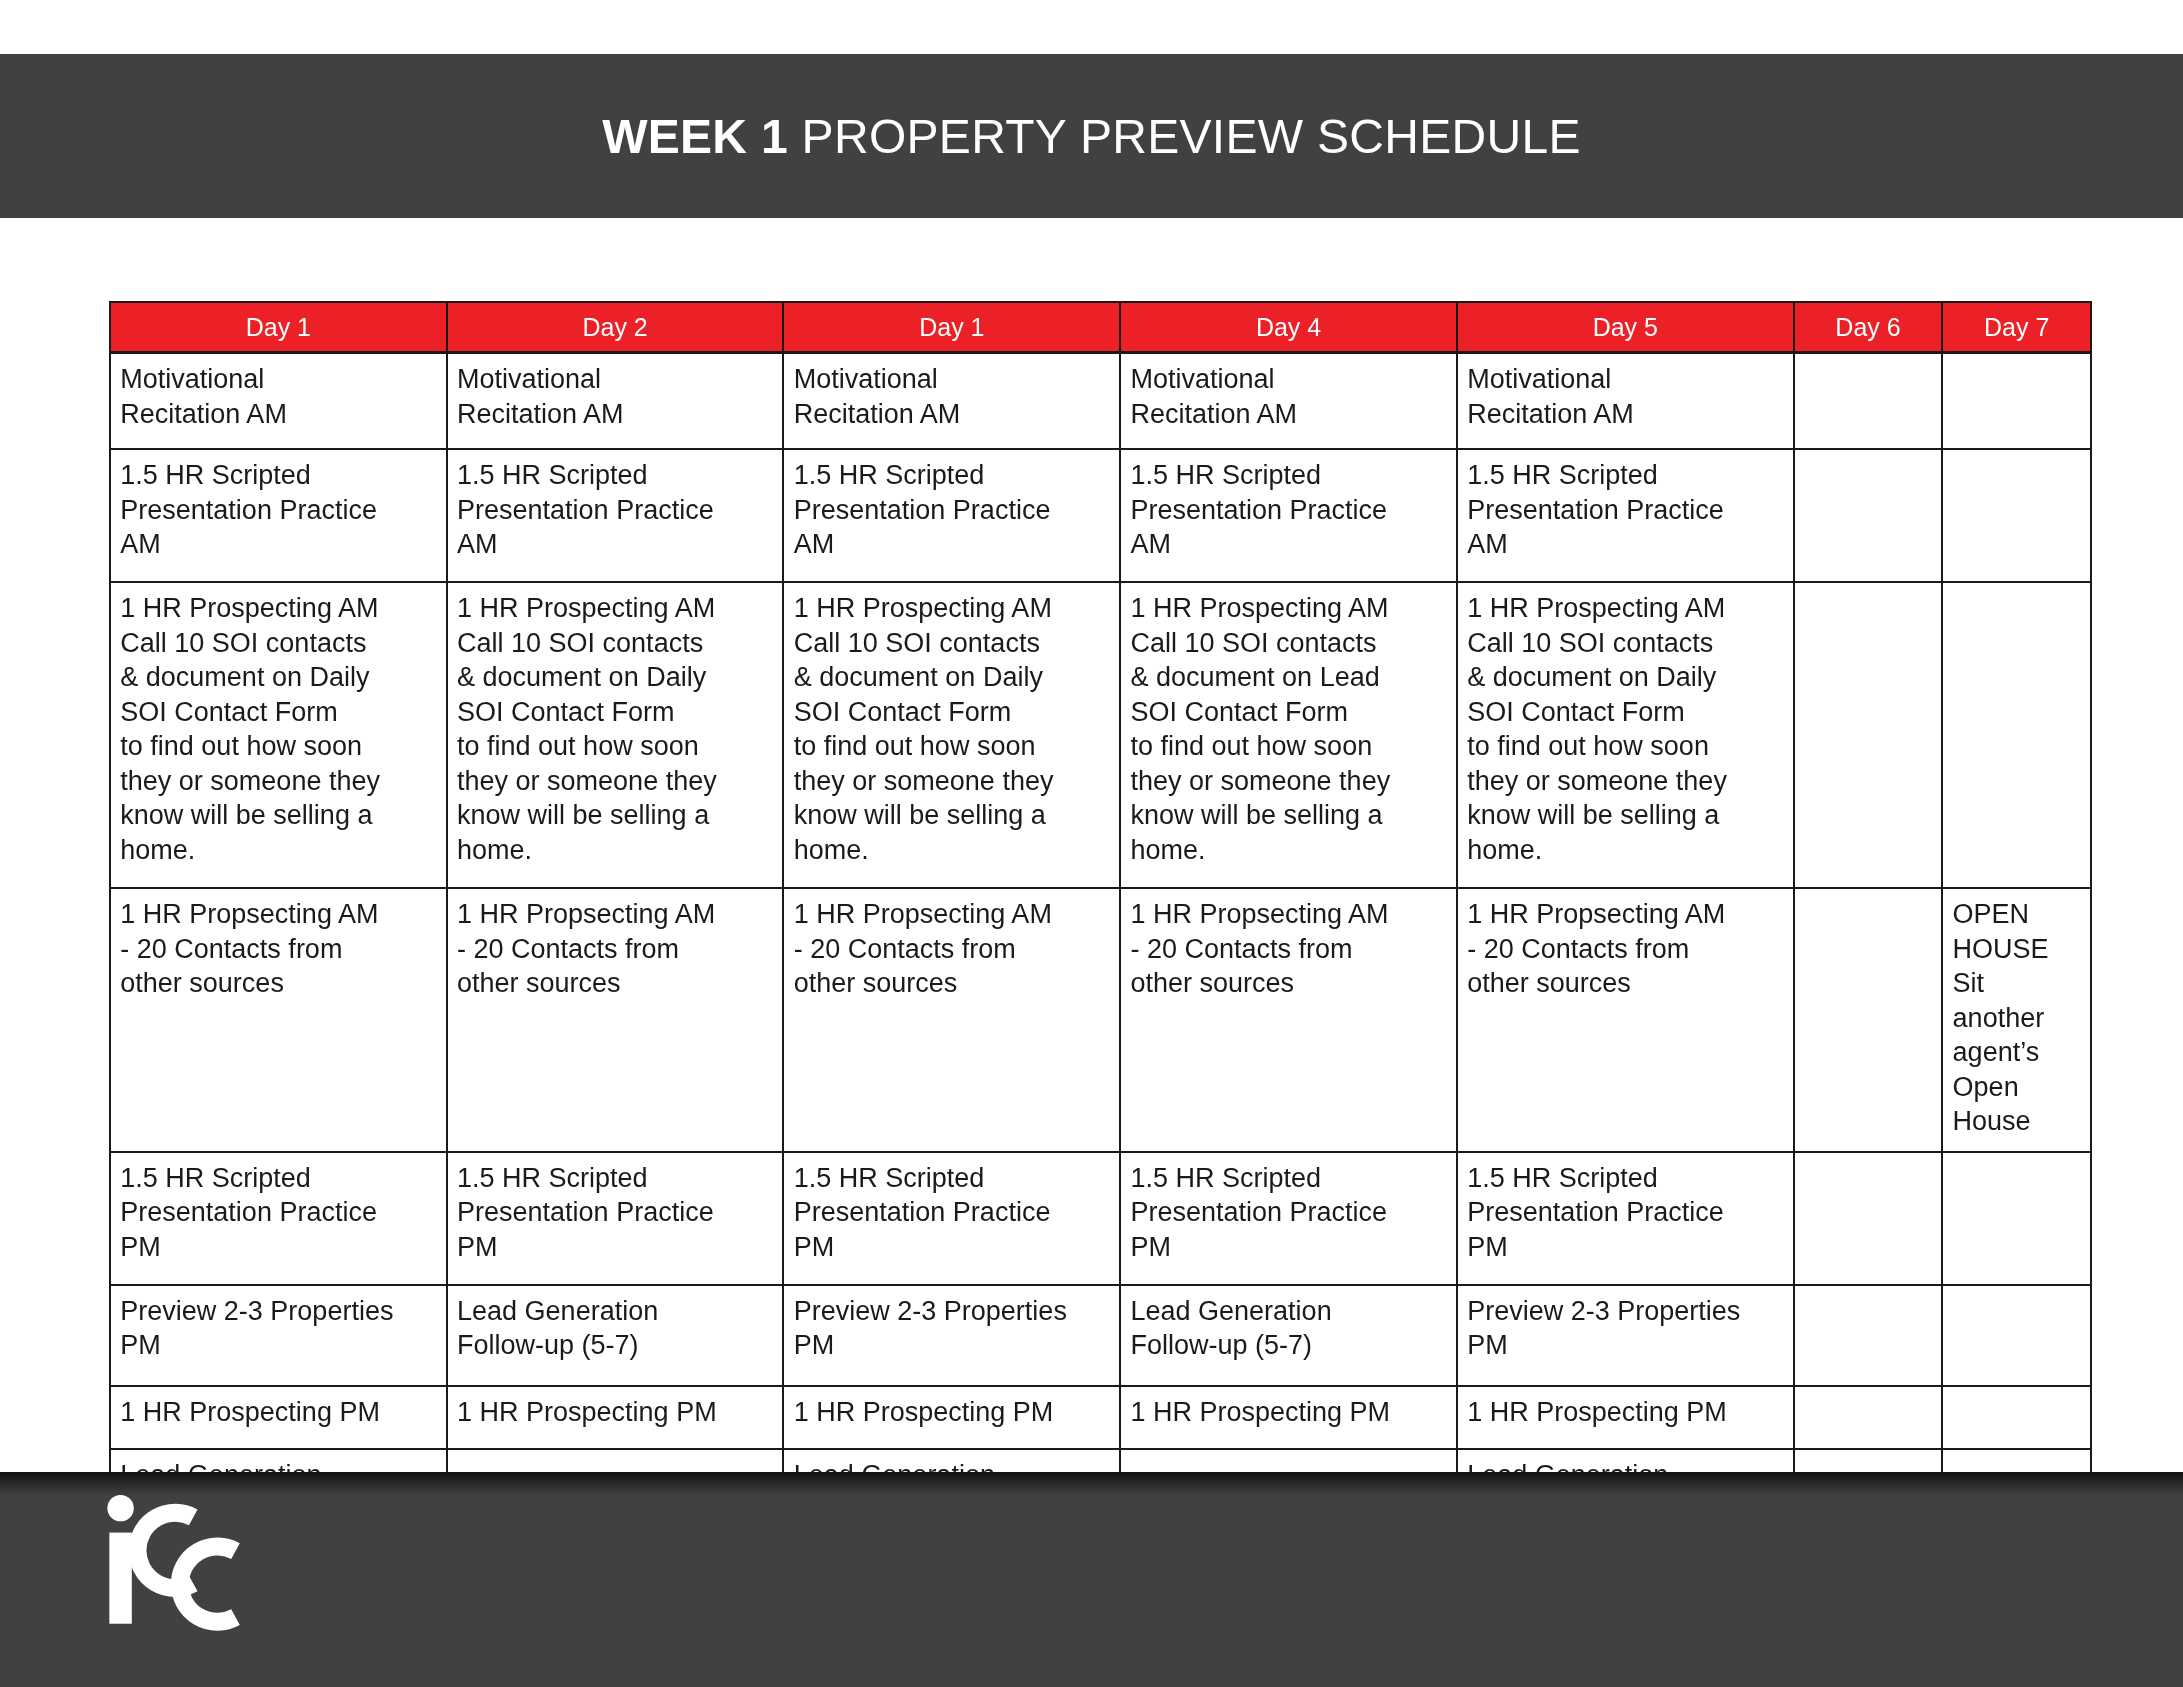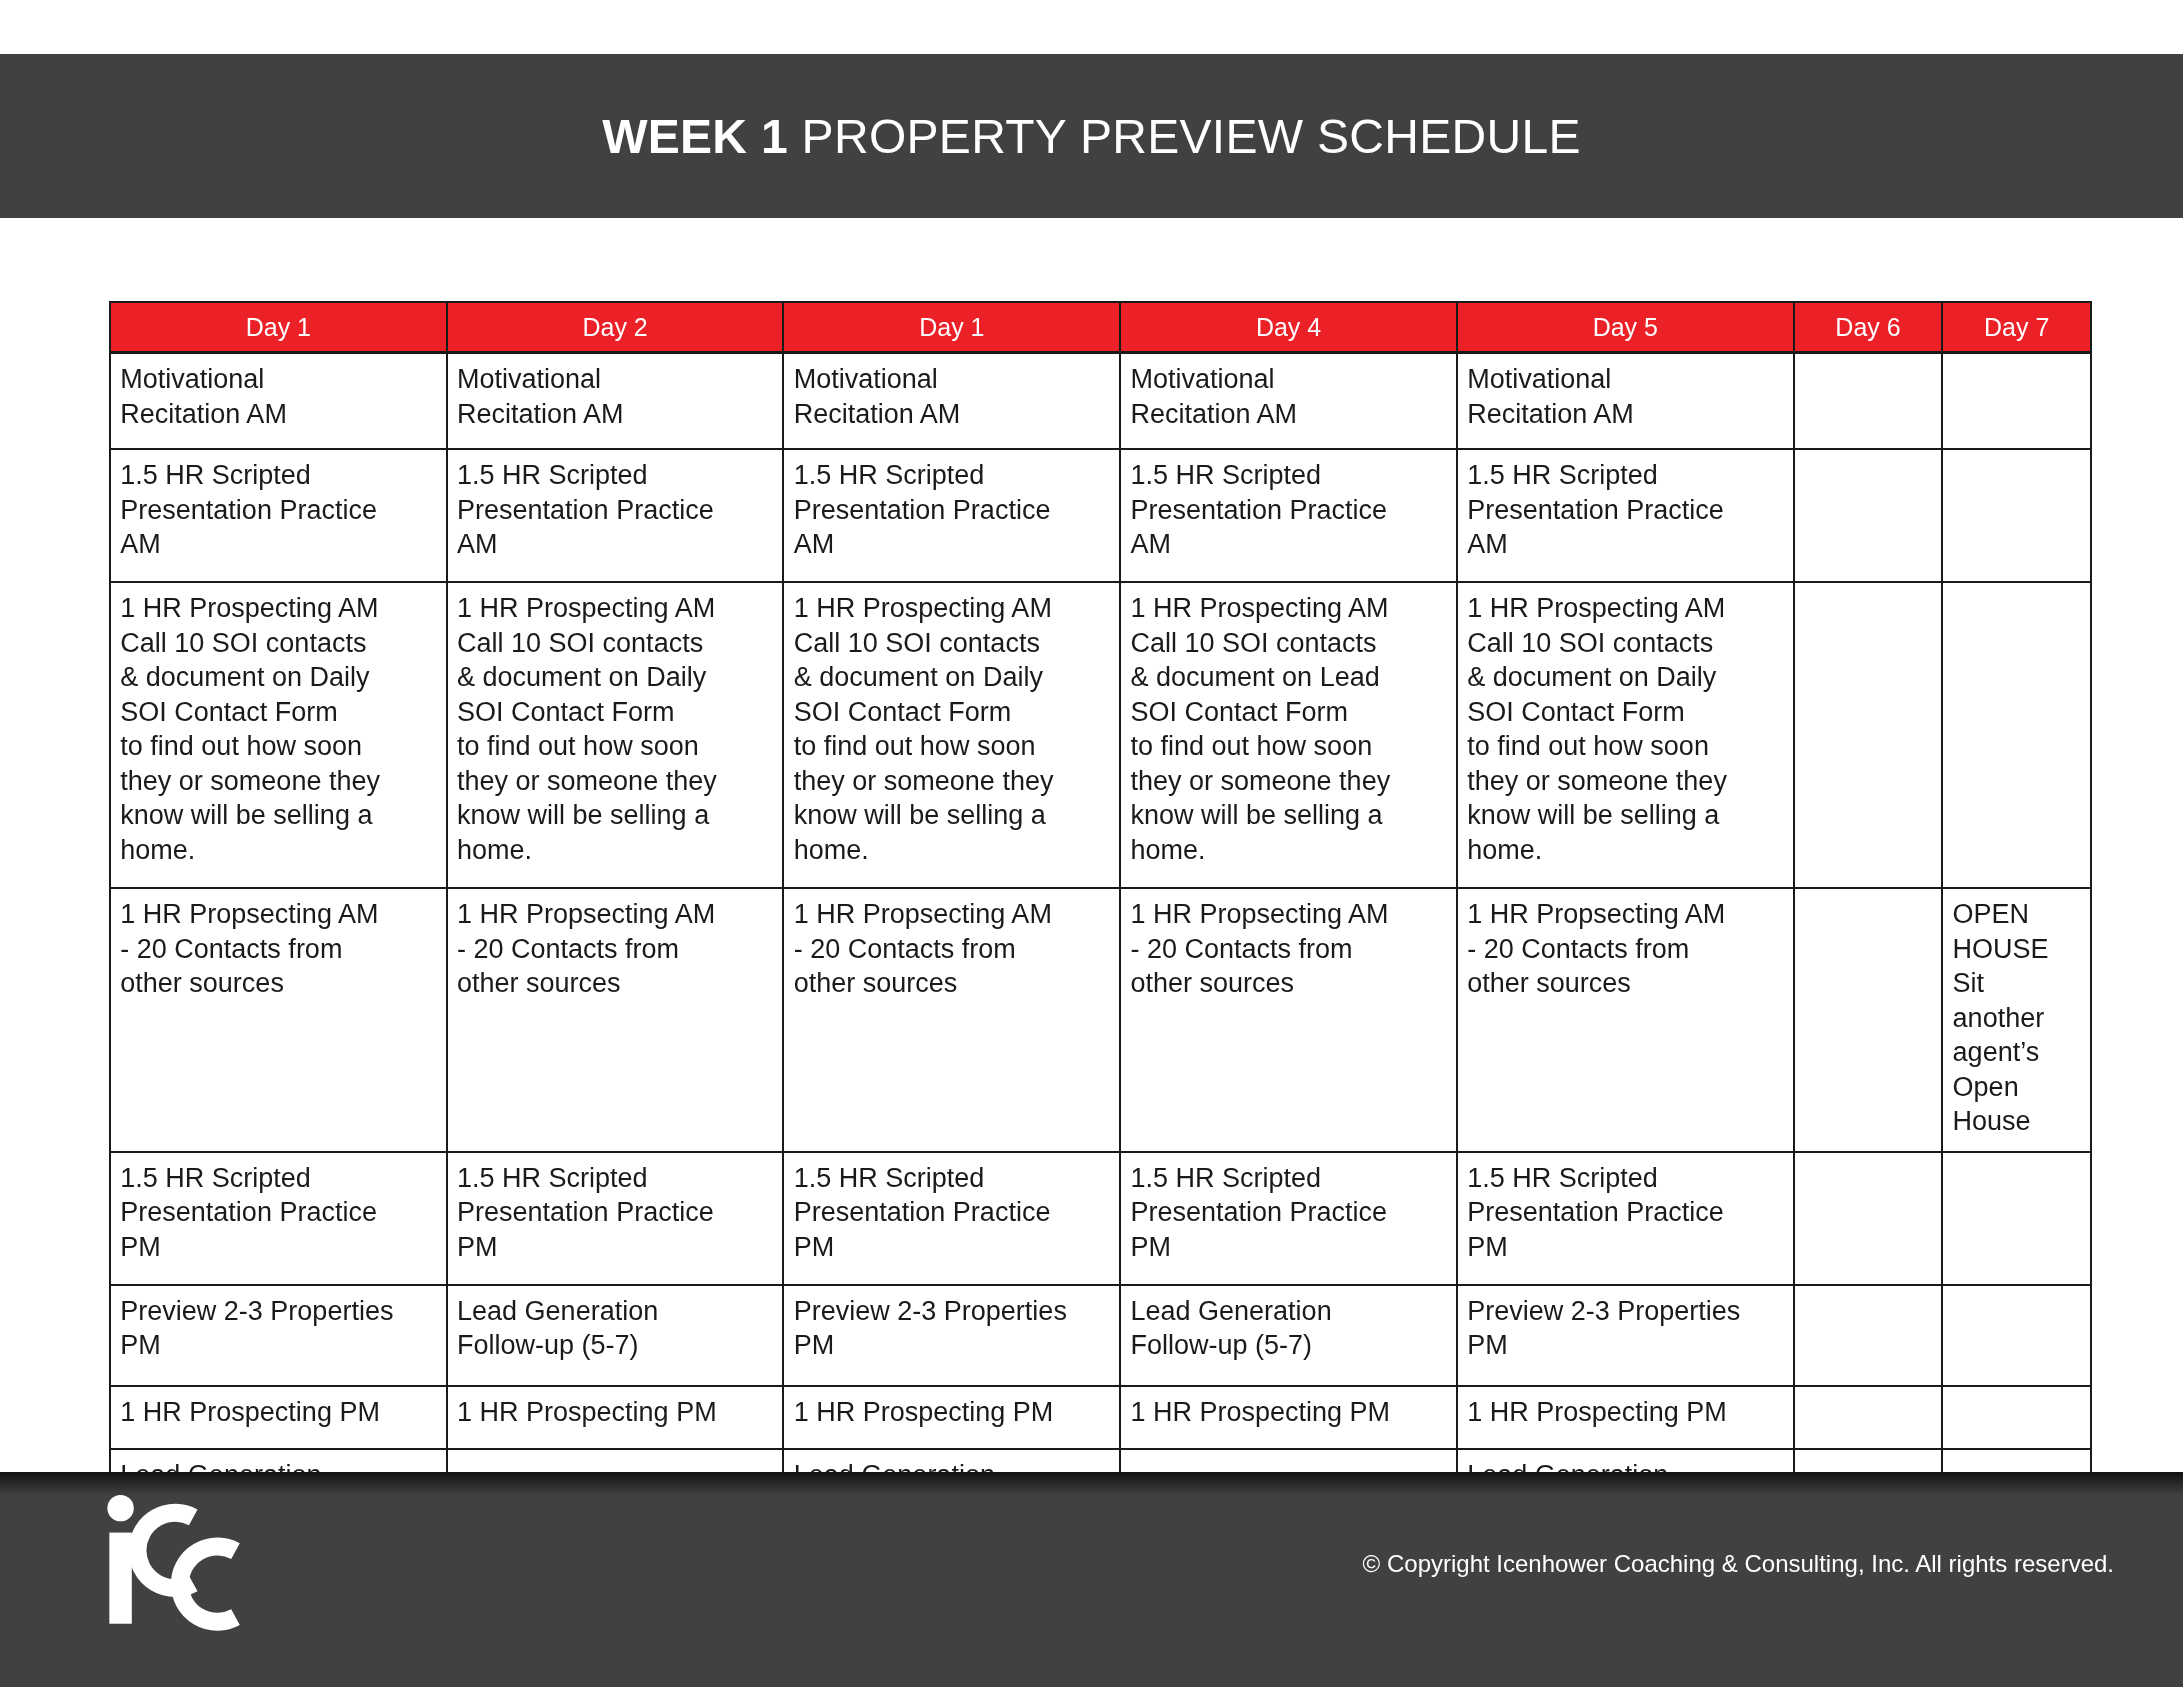--- a/index.html
+++ b/index.html
@@ -427,15 +427,14 @@
     <svg viewBox="0 0 230 215" width="152" height="142" aria-hidden="true">
 
       <circle cx="22" cy="29" r="20" fill="#ffffff"></circle>
       <rect x="5" y="66" width="34" height="138" fill="#ffffff"></rect>
 
       <path d="M 132 43 A 57 57 0 1 0 132 143" fill="none" stroke="#ffffff" stroke-width="27"></path>
 
       <path d="M 196 94 A 57 57 0 1 0 196 194" fill="none" stroke="#ffffff" stroke-width="27"></path>
     </svg>
   </div>
-  <div class="footer-copy">© Copyright Icenhower Coaching &amp; Consulting, Inc. All rights reserved.</div>
 </div>
 
 
 </body></html>

